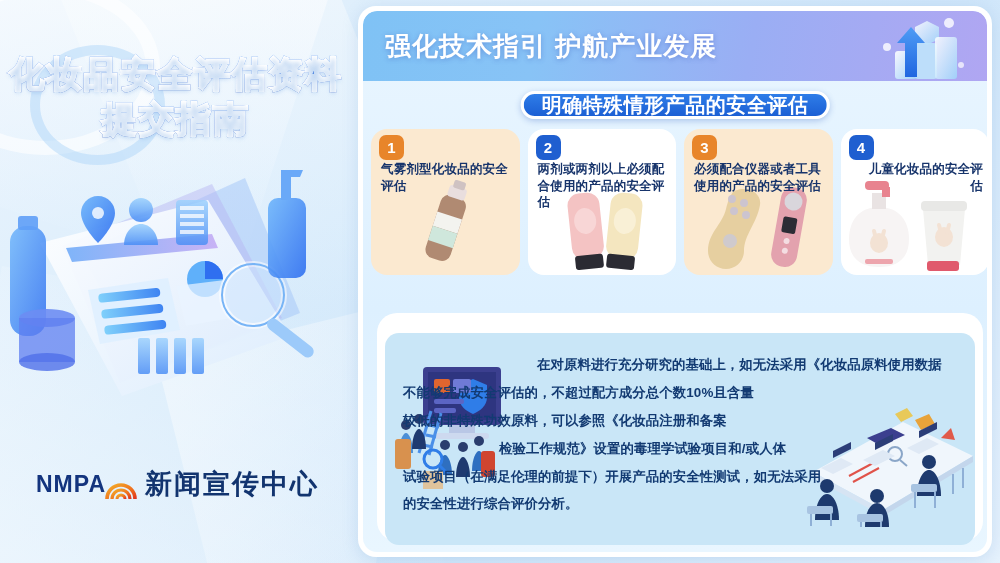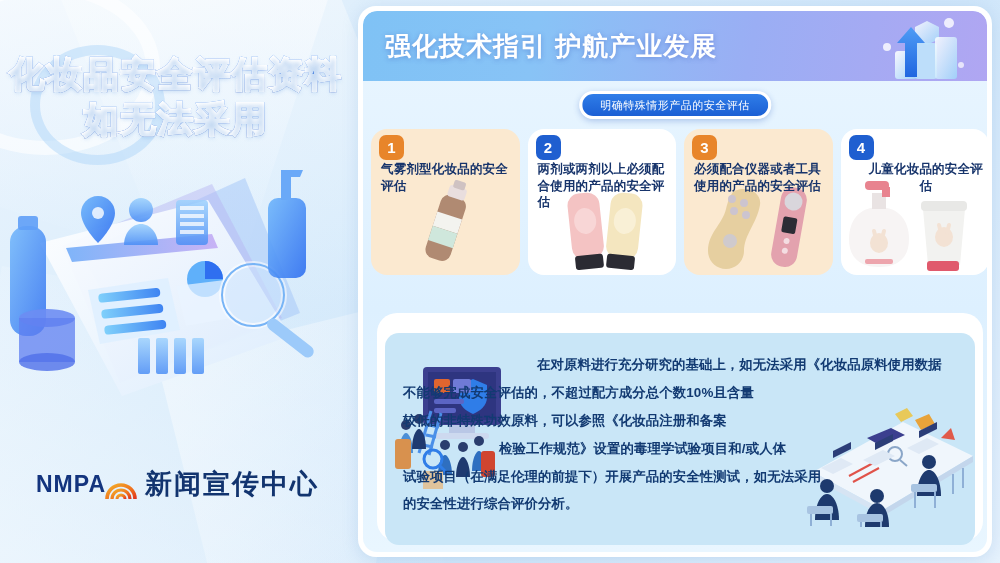--- a/index.html
+++ b/index.html
@@ -81,21 +81,21 @@
     font-size:26px; font-weight:700; color:#ffffff; letter-spacing:1px;
     text-shadow: 0 1px 5px rgba(60,90,190,.45);
   }
   .header-art { position:absolute; right:14px; top:2px; width:108px; height:80px; }
 
   
   .pill {
     position:absolute; height:28px; padding:0 18px;
     display:flex; align-items:center; justify-content:center;
     background: linear-gradient(180deg,#2f7de8,#1b5fd4);
-    color:#fff; font-size:11px; font-weight:400; letter-spacing:.5px;
+    color:#fff; font-size:20px; font-weight:700; letter-spacing:.5px;
     border-radius:15px; border:3px solid #ffffff;
     box-shadow: 0 2px 6px rgba(40,90,190,.3);
     white-space:nowrap;
   }
   #pill1 { left:50%; transform:translateX(-50%); top:80px; }
   #pill2 { left:50%; transform:translateX(-50%); top:281px; }
 
   
   .cards { position:absolute; left:8px; top:118px; width:618px; height:146px;
            display:flex; gap:8px; }
@@ -107,21 +107,21 @@
     display:flex; align-items:center; justify-content:center;
     color:#fff; font-size:15px; font-weight:700; z-index:3;
   }
   .badge.orange { background:#e8852a; }
   .badge.blue   { background:#1f5fd0; }
   .card-title {
     position:absolute; left:10px; top:32px; right:8px;
     font-size:12.5px; font-weight:700; color:#17346b; line-height:1.32; z-index:3;
     letter-spacing:.2px;
   }
-  .card-title.center { text-align:center; left:6px; right:6px;margin-left:22px; }
+  .card-title.center { text-align:right; left:6px; right:6px;margin-left:22px; }
   .card-art { position:absolute; left:0; right:0; bottom:0; height:96px; }
 
   
   .textbox {
     position:absolute; left:14px; top:302px; width:606px; height:228px;
     background:#ffffff; border-radius:20px; padding:8px;
   }
   .textbox-inner {
     position:relative; width:100%; height:100%;
     background:#c9e6f7; border-radius:14px; overflow:hidden;margin-top:12px;
@@ -150,21 +150,21 @@
 
   <div class="shard sh1"></div>
   <div class="shard sh2"></div>
   <div class="shard sh3"></div>
   <div class="shard sh4"></div>
   <div class="ring ring1"></div>
   <div class="ring ring2"></div>
 
   <div class="title-block">
     <div class="title-line">化妆品安全评估资料</div>
-    <div class="title-line">如无法采用</div>
+    <div class="title-line">提交指南</div>
   </div>
 
   <svg class="left-art" viewBox="0 0 352 300">
     <defs>
       <linearGradient id="glassA" x1="0" y1="0" x2="1" y2="1">
         <stop offset="0%" stop-color="#6fb6fb"></stop>
           <stop offset="100%" stop-color="#2f6ff0"></stop>
       </linearGradient>
       <linearGradient id="glassB" x1="0" y1="0" x2="0" y2="1">
         <stop offset="0%" stop-color="#9ed2fd"></stop>

